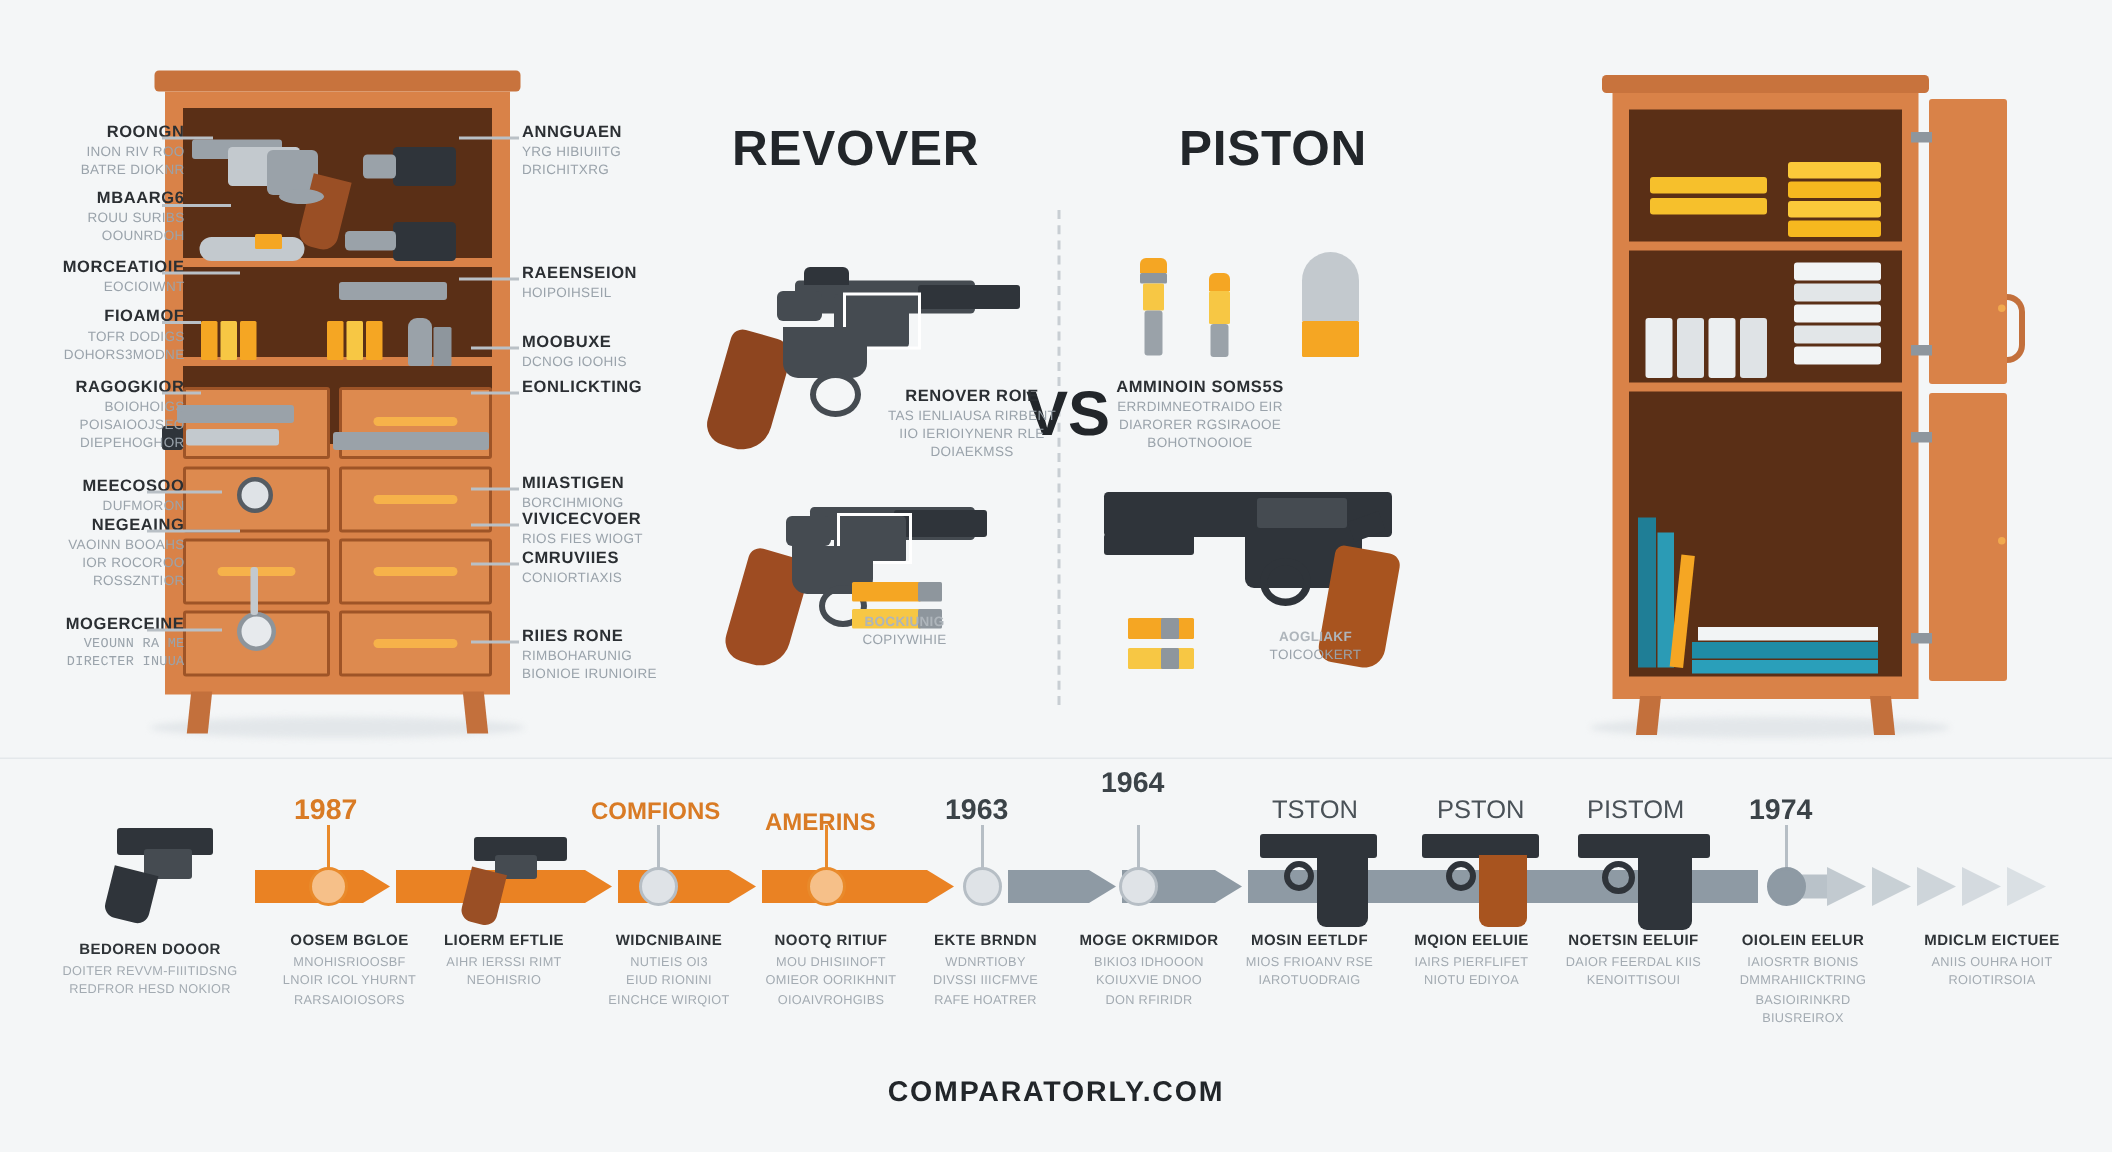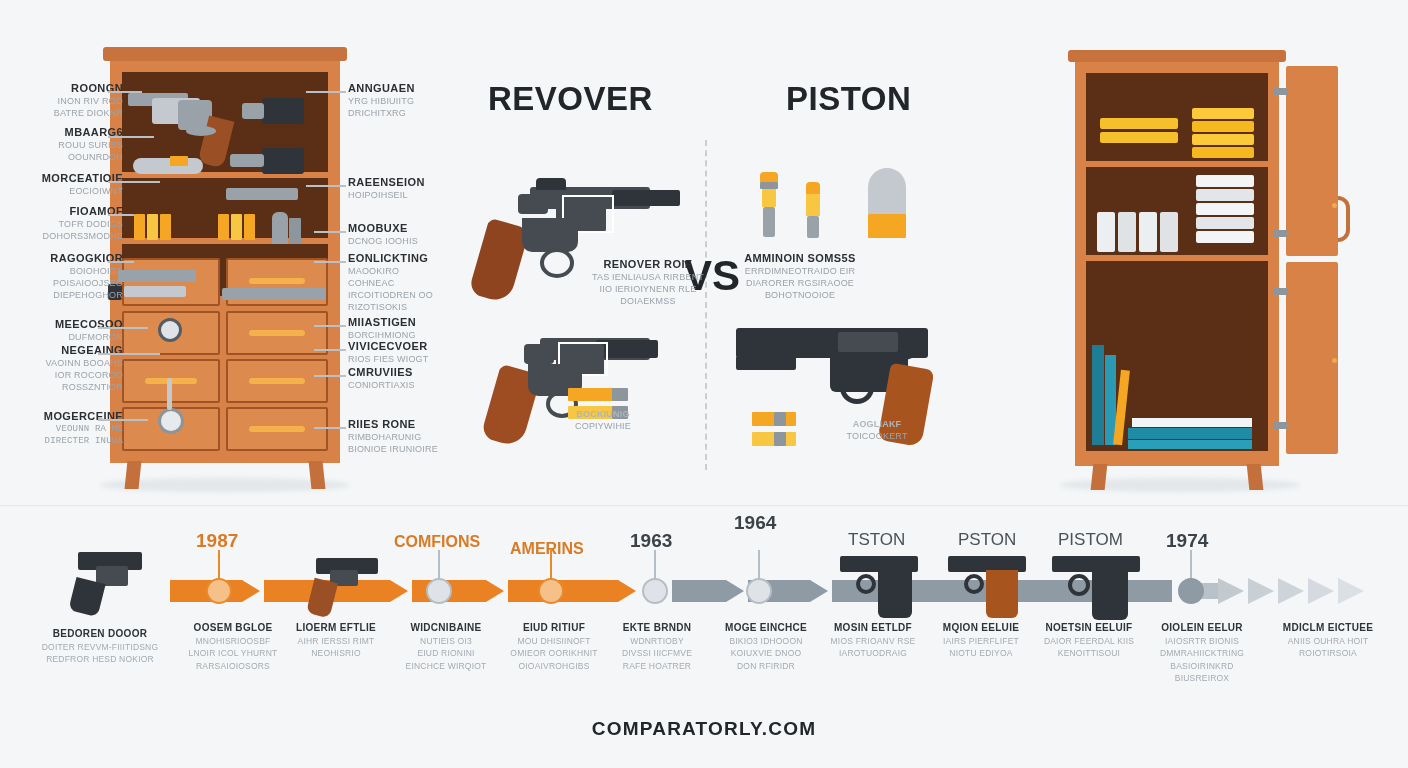--- a/index.html
+++ b/index.html
@@ -213,23 +213,20 @@
     <div class="leader" style="left:306px;top:185px;width:40px;"></div>
 
     <div class="abs" style="left:348px;top:222px;width:100px;">
       <div class="lbl-title">MOOBUXE</div>
       <div class="lbl-sub" style="white-space:pre-line;">DCNOG IOOHIS</div>
     </div>
     <div class="leader" style="left:314px;top:231px;width:32px;"></div>
 
     <div class="abs" style="left:348px;top:252px;width:100px;">
       <div class="lbl-title">EONLICKTING</div>
-      <div class="lbl-sub" style="white-space:pre-line;">MAOOKIRO COHNEAC
-IRCOITIODREN OO
-RIZOTISOKIS</div>
     </div>
     <div class="leader" style="left:314px;top:261px;width:32px;"></div>
 
     <div class="abs" style="left:348px;top:316px;width:100px;">
       <div class="lbl-title">MIIASTIGEN</div>
       <div class="lbl-sub" style="white-space:pre-line;">BORCIHMIONG</div>
     </div>
     <div class="leader" style="left:314px;top:325px;width:32px;"></div>
 
     <div class="abs" style="left:348px;top:340px;width:100px;">
@@ -478,33 +475,33 @@
       <div class="tl-cap-s" style="position:relative;top:2px;width:100%;white-space:pre-line;">AIHR IERSSI RIMT
 NEOHISRIO</div>
     </div>
     <div class="abs" style="left:386px;top:622px;width:120px;">
       <div class="tl-cap-t" style="position:relative;width:100%;">WIDCNIBAINE</div>
       <div class="tl-cap-s" style="position:relative;top:2px;width:100%;white-space:pre-line;">NUTIEIS OI3
 EIUD RIONINI
 EINCHCE WIRQIOT</div>
     </div>
     <div class="abs" style="left:494px;top:622px;width:120px;">
-      <div class="tl-cap-t" style="position:relative;width:100%;">EIUD RITIUF</div>
+      <div class="tl-cap-t" style="position:relative;width:100%;">NOOTQ RITIUF</div>
       <div class="tl-cap-s" style="position:relative;top:2px;width:100%;white-space:pre-line;">MOU DHISIINOFT
 OMIEOR OORIKHNIT
 OIOAIVROHGIBS</div>
     </div>
     <div class="abs" style="left:602px;top:622px;width:110px;">
       <div class="tl-cap-t" style="position:relative;width:100%;">EKTE BRNDN</div>
       <div class="tl-cap-s" style="position:relative;top:2px;width:100%;white-space:pre-line;">WDNRTIOBY
 DIVSSI IIICFMVE
 RAFE HOATRER</div>
     </div>
     <div class="abs" style="left:706px;top:622px;width:120px;">
-      <div class="tl-cap-t" style="position:relative;width:100%;">MOGE EINCHCE</div>
+      <div class="tl-cap-t" style="position:relative;width:100%;">MOGE OKRMIDOR</div>
       <div class="tl-cap-s" style="position:relative;top:2px;width:100%;white-space:pre-line;">BIKIO3 IDHOOON
 KOIUXVIE DNOO
 DON RFIRIDR</div>
     </div>
     <div class="abs" style="left:818px;top:622px;width:110px;">
       <div class="tl-cap-t" style="position:relative;width:100%;">MOSIN EETLDF</div>
       <div class="tl-cap-s" style="position:relative;top:2px;width:100%;white-space:pre-line;">MIOS FRIOANV RSE
 IAROTUODRAIG</div>
     </div>
     <div class="abs" style="left:926px;top:622px;width:110px;">

